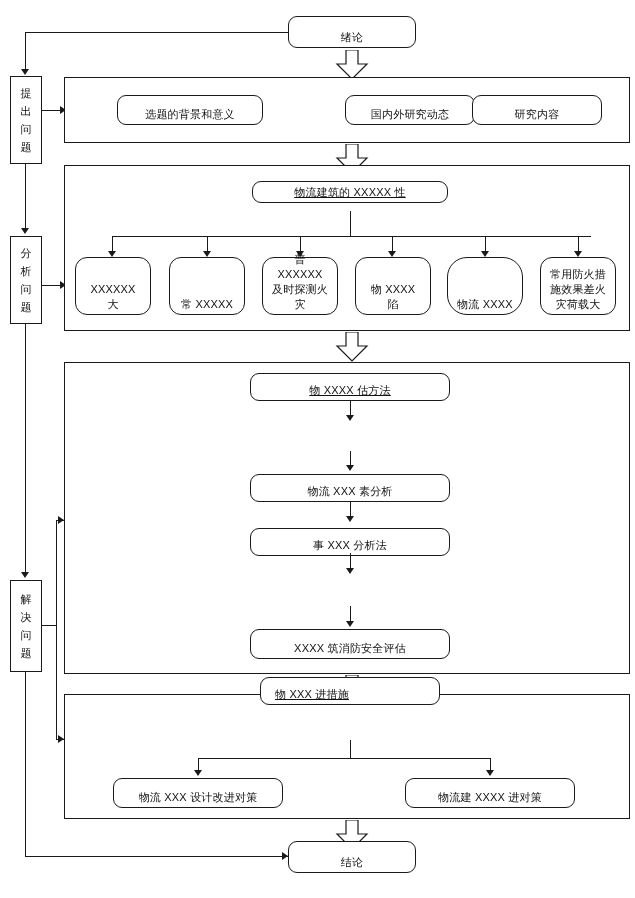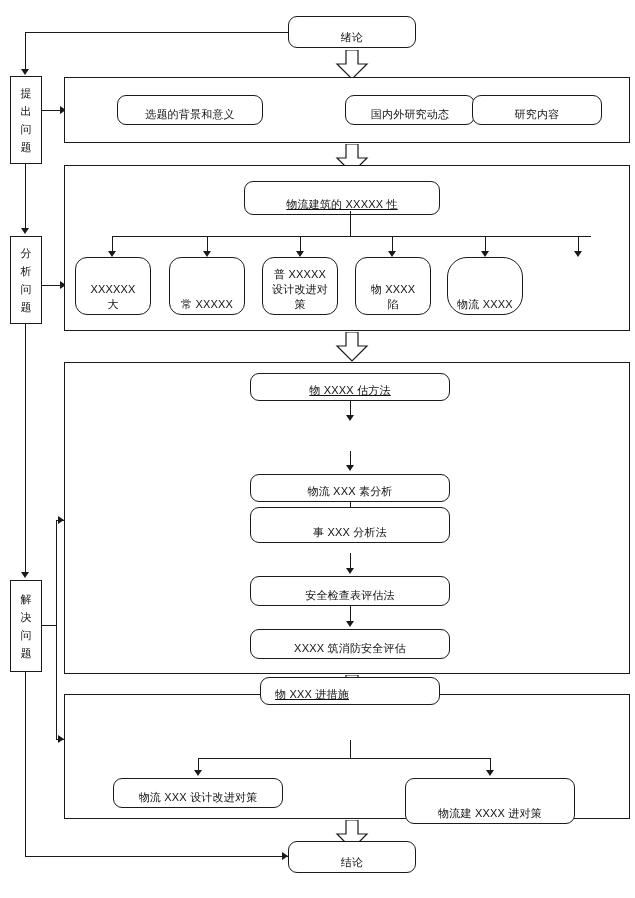--- a/index.html
+++ b/index.html
@@ -174,21 +174,21 @@
   </div>
 
   <div class="blockarrow" style="left:335px; top:144px;">
     <svg width="34" height="30" viewBox="0 0 34 30">
       <polygon points="11,0 23,0 23,14 32,14 17,29 2,14 11,14" fill="#ffffff" stroke="#1a1a1a" stroke-width="1.2"></polygon>
     </svg>
   </div>
 
   <div class="frame" style="left:64px; top:165px; width:566px; height:166px;"></div>
 
-  <div class="node u" style="left:244px; top:181px; width:196px; height:34px;">
+  <div class="node u" style="left:252px; top:181px; width:196px; height:22px;">
     <span>物流建筑的 XXXXX 性</span>
   </div>
 
   <div class="ln lnv" style="left:350px; top:211px; height:25px;"></div>
   <div class="ln lnh" style="left:112px; top:236px; width:479px;"></div>
   <div class="ln lnv" style="left:112px; top:236px; height:17px;"></div>
   <div class="ln lnv" style="left:207px; top:236px; height:17px;"></div>
   <div class="ln lnv" style="left:300px; top:236px; height:17px;"></div>
   <div class="ln lnv" style="left:392px; top:236px; height:17px;"></div>
   <div class="ln lnv" style="left:485px; top:236px; height:17px;"></div>
@@ -200,28 +200,31 @@
   <div class="ah ah-down" style="left:481px; top:251px;"></div>
   <div class="ah ah-down" style="left:574px; top:251px;"></div>
 
   <div class="node tall" style="left:75px; top:257px; width:76px; height:58px;">
     <span>XXXXXX 大</span>
   </div>
   <div class="node tall" style="left:169px; top:257px; width:76px; height:58px;">
     <span>常 XXXXX</span>
   </div>
   <div class="node tall" style="left:262px; top:257px; width:76px; height:58px;">
-    <span>普 XXXXX 设计改进对策</span>
+    <span>普 XXXXXX 及时探测火灾</span>
   </div>
   <div class="node tall" style="left:355px; top:257px; width:76px; height:58px;">
     <span>物 XXXX 陷</span>
   </div>
   <div class="node tall" style="left:447px; top:257px; width:76px; height:58px;border-radius:20px;">
     <span>物流 XXXX</span>
   </div>
+  <div class="node tall" style="left:540px; top:257px; width:76px; height:58px;">
+    <span>常用防火措施效果差火灾荷载大</span>
+  </div>
 
   <div class="blockarrow" style="left:335px; top:332px;">
     <svg width="34" height="30" viewBox="0 0 34 30">
       <polygon points="11,0 23,0 23,14 32,14 17,29 2,14 11,14" fill="#ffffff" stroke="#1a1a1a" stroke-width="1.2"></polygon>
     </svg>
   </div>
 
   <div class="frame" style="left:64px; top:362px; width:566px; height:312px;"></div>
 
   <div class="node u" style="left:250px; top:373px; width:200px; height:28px;">
@@ -232,29 +235,26 @@
 
   <div class="ln lnv" style="left:350px; top:451px; height:16px;"></div>
   <div class="ah ah-down" style="left:346px; top:465px;"></div>
 
   <div class="node" style="left:250px; top:474px; width:200px; height:28px;">
     <span>物流 XXX 素分析</span>
   </div>
   <div class="ln lnv" style="left:350px; top:502px; height:16px;"></div>
   <div class="ah ah-down" style="left:346px; top:516px;"></div>
 
-  <div class="node" style="left:250px; top:507px; width:200px; height:36px;">
+  <div class="node" style="left:250px; top:528px; width:200px; height:28px;">
     <span>事 XXX 分析法</span>
   </div>
   <div class="ln lnv" style="left:350px; top:553px; height:17px;"></div>
   <div class="ah ah-down" style="left:346px; top:568px;"></div>
 
-  <div class="node" style="left:250px; top:576px; width:200px; height:30px;">
-    <span>安全检查表评估法</span>
-  </div>
   <div class="ln lnv" style="left:350px; top:606px; height:17px;"></div>
   <div class="ah ah-down" style="left:346px; top:621px;"></div>
 
   <div class="node" style="left:250px; top:629px; width:200px; height:30px;">
     <span>XXXX 筑消防安全评估</span>
   </div>
 
   <div class="blockarrow" style="left:335px; top:675px;">
     <svg width="34" height="30" viewBox="0 0 34 30">
       <polygon points="11,0 23,0 23,14 32,14 17,29 2,14 11,14" fill="#ffffff" stroke="#1a1a1a" stroke-width="1.2"></polygon>
@@ -270,21 +270,21 @@
   <div class="ln lnv" style="left:350px; top:740px; height:18px;"></div>
   <div class="ln lnh" style="left:198px; top:758px; width:292px;"></div>
   <div class="ln lnv" style="left:198px; top:758px; height:14px;"></div>
   <div class="ln lnv" style="left:490px; top:758px; height:14px;"></div>
   <div class="ah ah-down" style="left:194px; top:770px;"></div>
   <div class="ah ah-down" style="left:486px; top:770px;"></div>
 
   <div class="node" style="left:113px; top:778px; width:170px; height:30px;">
     <span>物流 XXX 设计改进对策</span>
   </div>
-  <div class="node" style="left:405px; top:778px; width:170px; height:46px;">
+  <div class="node" style="left:405px; top:778px; width:170px; height:30px;">
     <span>物流建 XXXX 进对策</span>
   </div>
 
   <div class="blockarrow" style="left:335px; top:820px;">
     <svg width="34" height="30" viewBox="0 0 34 30">
       <polygon points="11,0 23,0 23,14 32,14 17,29 2,14 11,14" fill="#ffffff" stroke="#1a1a1a" stroke-width="1.2"></polygon>
     </svg>
   </div>
 
   <div class="node" style="left:288px; top:841px; width:128px; height:32px;">

